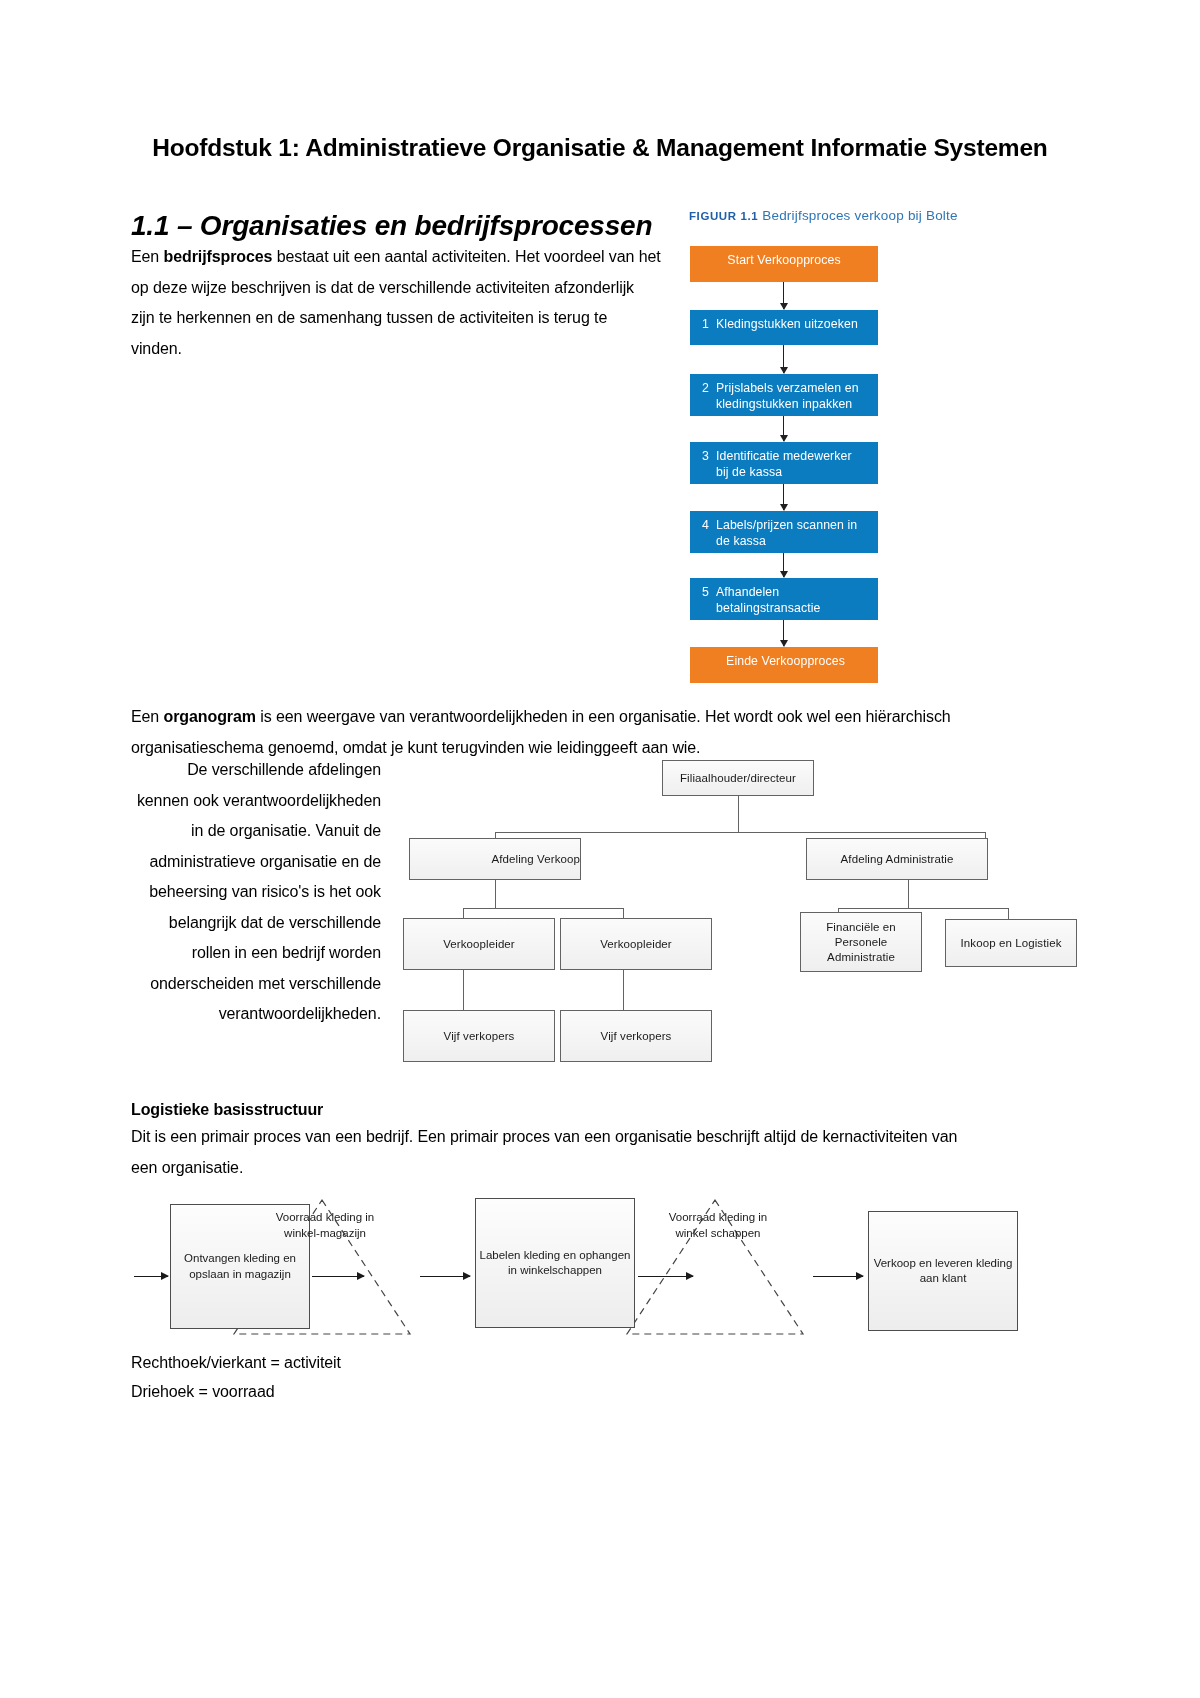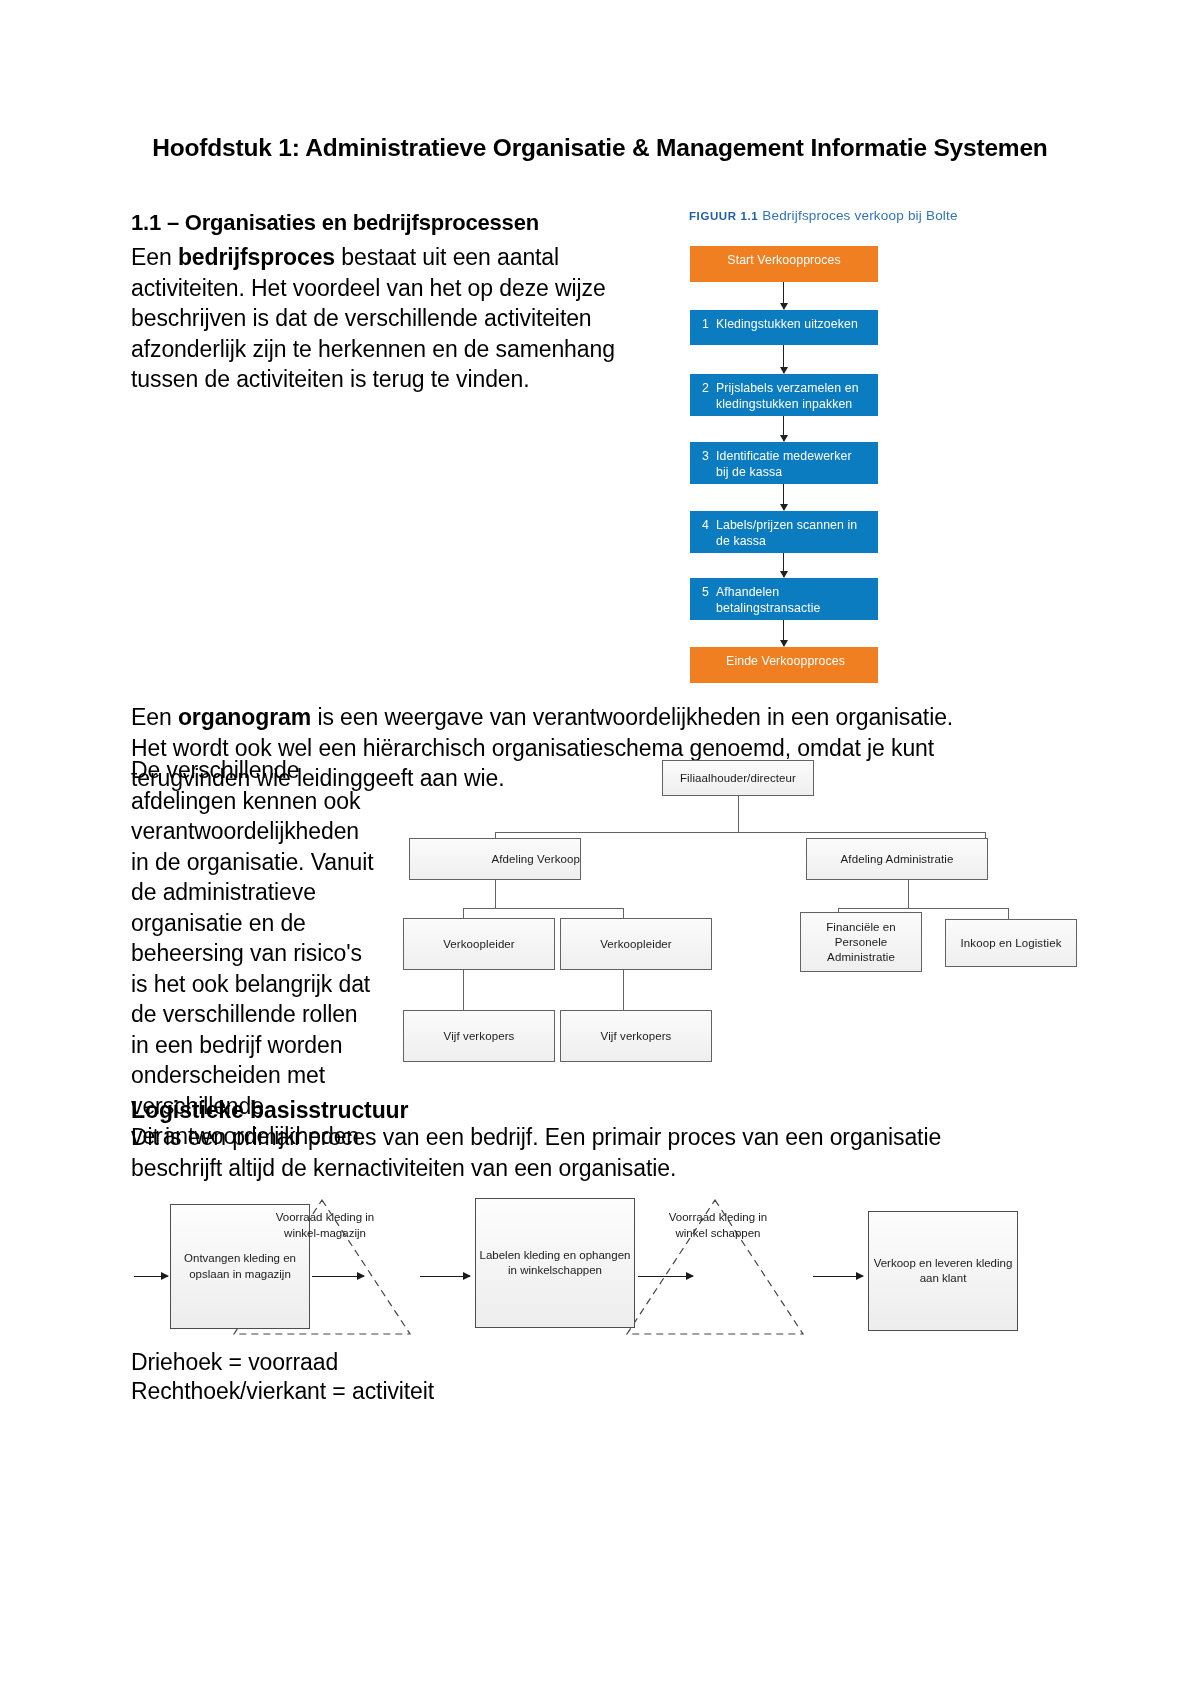--- a/index.html
+++ b/index.html
@@ -27,26 +27,27 @@
     width: 940px;
     text-align: center;
     font-size: 24.5px;
     font-weight: bold;
     line-height: 40px;
     letter-spacing: -0.2px;
   }
 
   
   .h2 {
-    font-size: 22px;
+    font-size: 28px;
     font-weight: bold;
     letter-spacing: -0.2px;
+    font-style: italic;
   }
   .body-text {
-    font-size: 23px;
+    font-size: 16px;
     line-height: 30.5px;
     letter-spacing: -0.1px;
   }
   .body-text b { font-weight: bold; }
 
   #sec1-heading {
     position: absolute;
     left: 131px;
     top: 210px;
     width: 540px;
@@ -62,20 +63,21 @@
     position: absolute;
     left: 131px;
     top: 702px;
     width: 840px;
   }
   #afdelingen-paragraph {
     position: absolute;
     left: 131px;
     top: 755px;
     width: 250px;
+    text-align: right;
   }
 
   #logistiek-heading {
     position: absolute;
     left: 131px;
     top: 1095px;
     width: 500px;
   }
   #logistiek-paragraph {
     position: absolute;
@@ -370,17 +372,17 @@
     <div class="log-tri-label" style="left:533px;top:24px;width:110px;">Voorraad kleding in winkel schappen</div>
 
     <div class="log-arrow" style="left:683px;top:90px;width:50px;"></div>
 
     <div class="log-box" style="left:738px;top:25px;width:150px;height:120px;">
       <span>Verkoop en leveren kleding aan klant</span>
     </div>
   </div>
 
   <div id="legend-block" class="body-text">
+    <div>Rechthoek/vierkant = activiteit</div>
     <div>Driehoek = voorraad</div>
-    <div>Rechthoek/vierkant = activiteit</div>
   </div>
 
 </div>
 
 </body></html>

